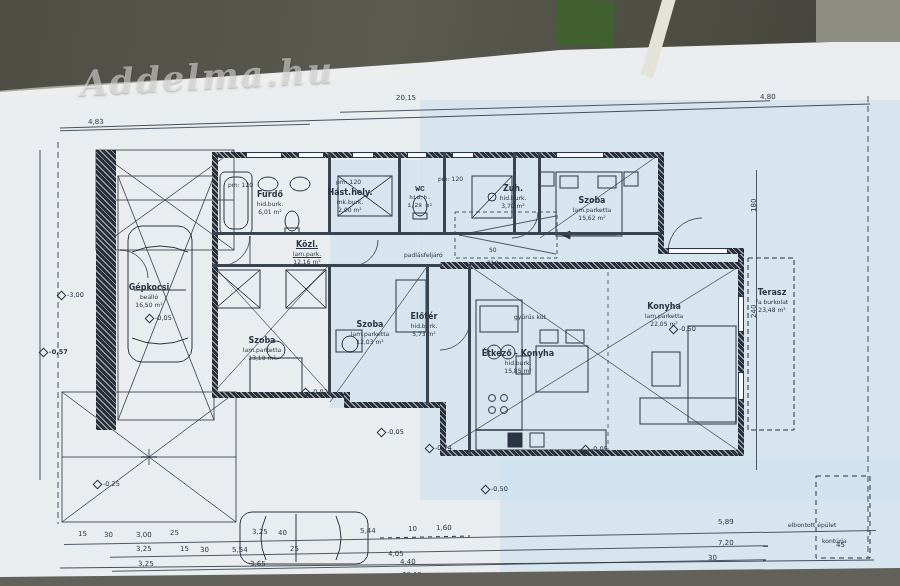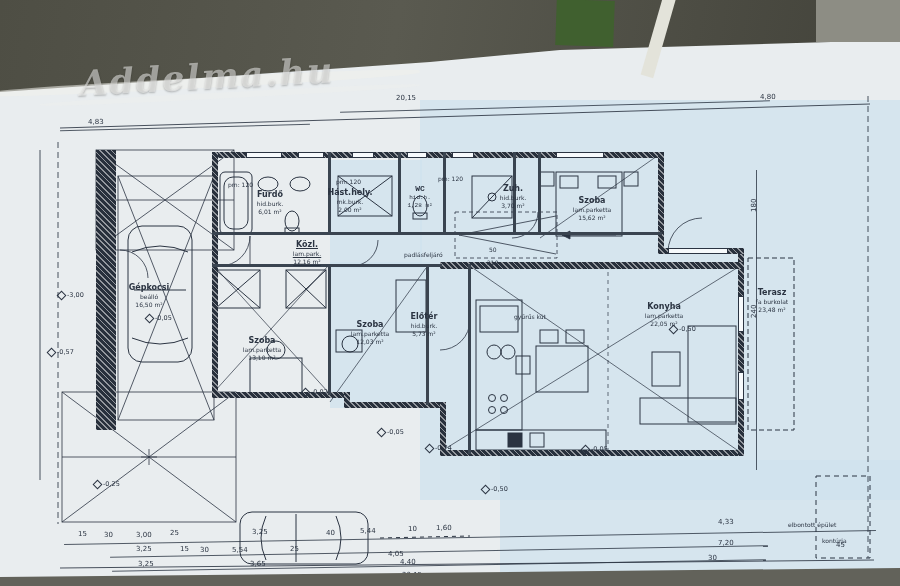--- a/index.html
+++ b/index.html
@@ -286,20 +286,25 @@
   <div class="rlbl" style="left:342px;top:320px;width:56px;">
     <div class="rname">Szoba</div>
     <div class="rsub">lam.parketta</div>
     <div class="rsub">12,03 m²</div>
   </div>
   <div class="rlbl" style="left:403px;top:312px;width:42px;">
     <div class="rname">Előtér</div>
     <div class="rsub">hid.burk.</div>
     <div class="rsub">5,73 m²</div>
   </div>
+  <div class="rlbl" style="left:475px;top:349px;width:86px;">
+    <div class="rname">Étkező - Konyha</div>
+    <div class="rsub">hid.burk.</div>
+    <div class="rsub">15,85 m²</div>
+  </div>
   <div class="rlbl" style="left:636px;top:302px;width:56px;">
     <div class="rname">Konyha</div>
     <div class="rsub">lam.parketta</div>
     <div class="rsub">22,05 m²</div>
   </div>
   <div class="rlbl" style="left:746px;top:288px;width:52px;">
     <div class="rname">Terasz</div>
     <div class="rsub">fa burkolat</div>
     <div class="rsub">23,48 m²</div>
   </div>
@@ -313,21 +318,21 @@
   <div class="tiny" style="left:336px;top:178px;">pm: 120</div>
   <div class="tiny" style="left:438px;top:175px;">pm: 120</div>
   <div class="tiny" style="left:404px;top:251px;">padlásfeljáró</div>
   <div class="tiny" style="left:489px;top:246px;">50</div>
   <div class="tiny" style="left:487px;top:259px;">210</div>
   <div class="tiny" style="left:514px;top:313px;">gyűrűs kút</div>
   <div class="tiny" style="left:788px;top:521px;">elbontott épület</div>
   <div class="tiny" style="left:822px;top:537px;">kontúrja</div>
 
   <div class="ev" style="left:58px;top:291px;"><span>-3,00</span></div>
-  <div class="ev" style="left:48px;top:348px;"><span>-0,57</span></div>
+  <div class="ev" style="left:40px;top:348px;font-weight:bold;"><span>-0,57</span></div>
   <div class="ev" style="left:146px;top:314px;"><span>-0,05</span></div>
   <div class="ev" style="left:302px;top:388px;"><span>-0,02</span></div>
   <div class="ev" style="left:378px;top:428px;"><span>-0,05</span></div>
   <div class="ev" style="left:426px;top:444px;"><span>-0,74</span></div>
   <div class="ev" style="left:482px;top:485px;"><span>-0,50</span></div>
   <div class="ev" style="left:582px;top:445px;"><span>-0,05</span></div>
   <div class="ev" style="left:670px;top:325px;"><span>-0,50</span></div>
   <div class="ev" style="left:94px;top:480px;"><span>-0,25</span></div>
 
   <div class="dline" style="left:60px;top:127px;width:250px;height:1px;transform:rotate(-1.5deg);"></div>
@@ -339,25 +344,25 @@
 
   <div class="dim" style="left:88px;top:118px;">4,83</div>
   <div class="dim" style="left:396px;top:94px;">20,15</div>
   <div class="dim" style="left:760px;top:93px;">4,80</div>
 
   <div class="dim" style="left:78px;top:530px;">15</div>
   <div class="dim" style="left:104px;top:531px;">30</div>
   <div class="dim" style="left:136px;top:531px;">3,00</div>
   <div class="dim" style="left:170px;top:529px;">25</div>
   <div class="dim" style="left:252px;top:528px;">3,25</div>
-  <div class="dim" style="left:278px;top:529px;margin-left:48px;">40</div>
+  <div class="dim" style="left:278px;top:529px;">40</div>
   <div class="dim" style="left:360px;top:527px;">5,44</div>
   <div class="dim" style="left:408px;top:525px;">10</div>
   <div class="dim" style="left:436px;top:524px;">1,60</div>
-  <div class="dim" style="left:718px;top:518px;">4,33</div>
+  <div class="dim" style="left:718px;top:518px;">5,89</div>
 
   <div class="dim" style="left:136px;top:545px;">3,25</div>
   <div class="dim" style="left:180px;top:545px;">15</div>
   <div class="dim" style="left:200px;top:546px;">30</div>
   <div class="dim" style="left:232px;top:546px;">5,54</div>
   <div class="dim" style="left:290px;top:545px;">25</div>
   <div class="dim" style="left:388px;top:550px;">4,05</div>
   <div class="dim" style="left:718px;top:539px;">7,20</div>
 
   <div class="dim" style="left:138px;top:560px;">3,25</div>

